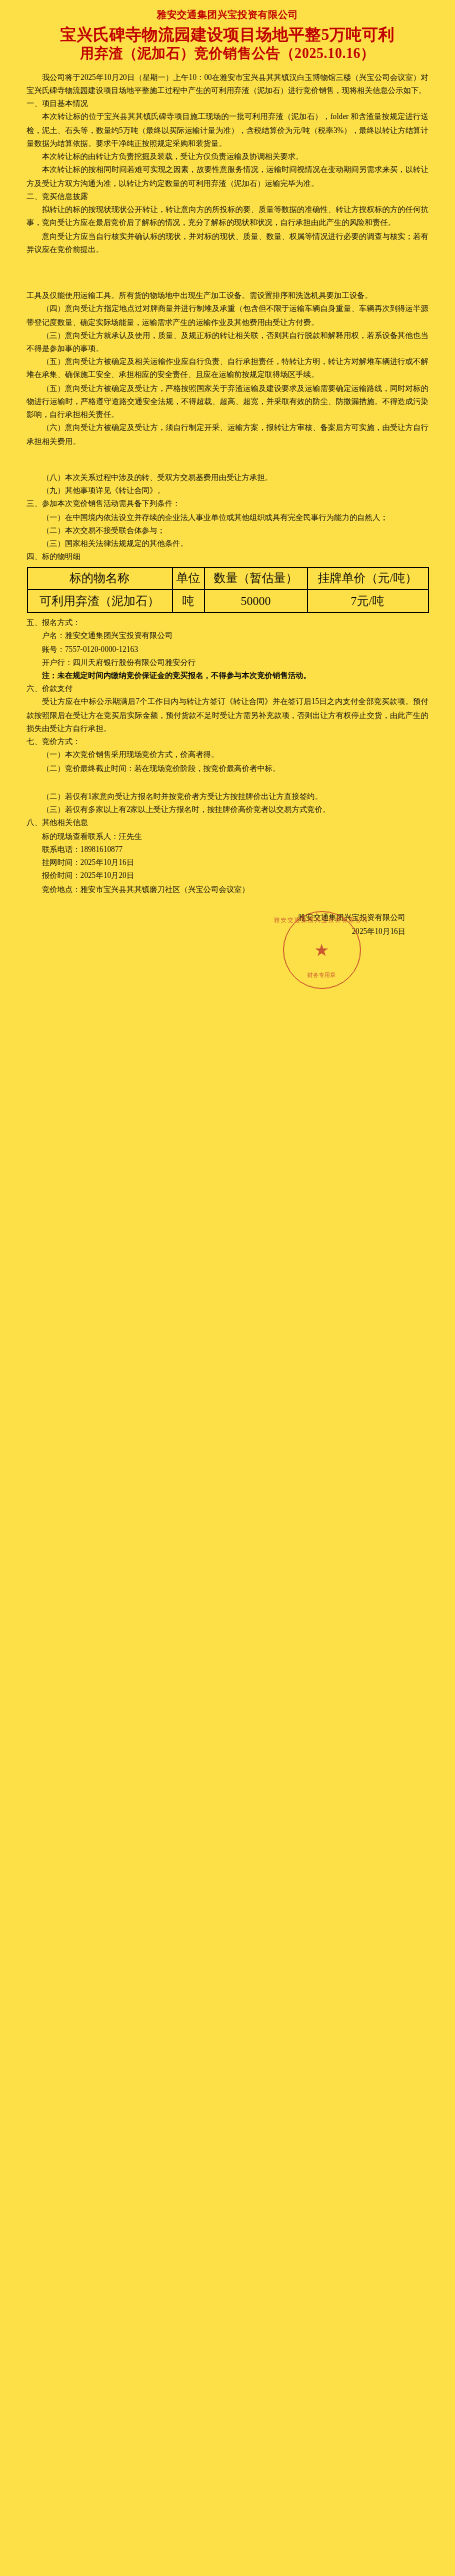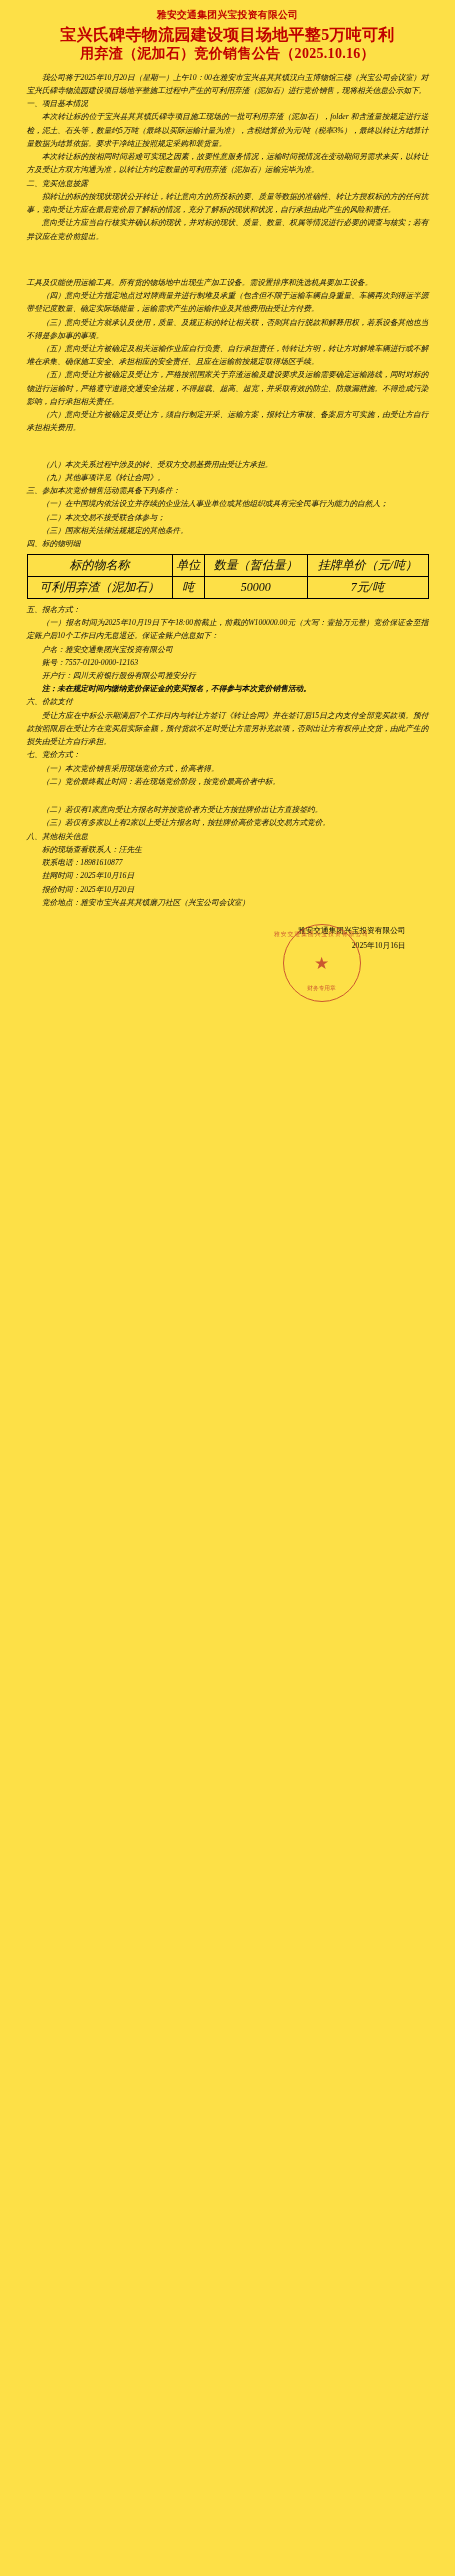--- a/index.html
+++ b/index.html
@@ -42,21 +42,20 @@
   .title-line3 {
     font-size: 14px;
     padding-top: 0.6px;
   }
   .body-text {
     font-size: 7.7px;
     line-height: 1.72;
     text-align: justify;
     text-justify: inter-ideograph;
     color: #0a0a0a;
-    font-style: italic;
   }
   .p {
     margin: 0;
     text-indent: 2em;
   }
   .p-noind {
     margin: 0;
     text-indent: 0;
   }
   .spacer-md { height: 6.9px; }
@@ -147,20 +146,21 @@
     </div>
 
     <div class="spacer-md"></div>
 
     <div class="body-text">
 
       <p class="p">我公司将于2025年10月20日（星期一）上午10：00在雅安市宝兴县其其镇汉白玉博物馆三楼（兴宝公司会议室）对宝兴氏碑寺物流园建设项目场地平整施工过程中产生的可利用弃渣（泥加石）进行竞价销售，现将相关信息公示如下。</p>
 
       <p class="p-noind">一、项目基本情况</p>
       <p class="p">本次转让标的位于宝兴县其其镇氏碑寺项目施工现场的一批可利用弃渣（泥加石），folder 和含渣量按规定进行送检，泥土、石头等，数量约5万吨（最终以买际运输计量为准），含税结算价为元/吨（税率3%），最终以转让方结算计量数据为结算依据。要求干净纯正按照规定采购和装货量。</p>
+      <p class="p">本次转让标的由转让方负责挖掘及装载，受让方仅负责运输及协调相关要求。</p>
       <p class="p">本次转让标的按相同时间若难可实现之因素，故要性意服务情况，运输时间视情况在变动期间另需求来买，以转让方及受让方双方沟通为准，以转让方约定数量的可利用弃渣（泥加石）运输完毕为准。</p>
 
       <p class="p-noind">二、竞买信息披露</p>
       <p class="p">拟转让的标的按现状现状公开转让，转让意向方的所投标的要、质量等数据的准确性、转让方授权标的方的任何抗事，竞向受让方应在最后竞价后了解标的情况，充分了解标的现状和状况，自行承担由此产生的风险和责任。</p>
       <p class="p">意向受让方应当自行核实并确认标的现状，并对标的现状、质量、数量、权属等情况进行必要的调查与核实；若有异议应在竞价前提出。</p>
 
       <div class="gap-block"></div>
 
       <p class="p-noind">工具及仅能使用运输工具。所有货的物场地中出现生产加工设备。需设置排序和洗选机具要加工设备。</p>
       <p class="p">（四）意向受让方指定地点过对牌商量并进行制堆及承重（包含但不限于运输车辆自身重量、车辆再次到得运半源带登记度数量、确定实际场能量，运输需求产生的运输作业及其他费用由受让方付费。</p>
@@ -192,21 +192,20 @@
           <tr>
             <td>可利用弃渣（泥加石）</td>
             <td>吨</td>
             <td>50000</td>
             <td>7元/吨</td>
           </tr>
         </tbody>
       </table>
 
       <p class="p-noind">五、报名方式：</p>
-      <p class="p">（一）报名时间为2025年10月19日下午18:00前截止，前截的W100000.00元（大写：壹拾万元整）竞价保证金至指定账户后10个工作日内无息退还。保证金账户信息如下：</p>
       <p class="p">户名：雅安交通集团兴宝投资有限公司</p>
       <p class="p">账号：7557-0120-0000-12163</p>
       <p class="p">开户行：四川天府银行股份有限公司雅安分行</p>
       <p class="p bold">注：未在规定时间内缴纳竞价保证金的竞买报名，不得参与本次竞价销售活动。</p>
 
       <p class="p-noind">六、价款支付</p>
       <p class="p">受让方应在中标公示期满后7个工作日内与转让方签订《转让合同》并在签订后15日之内支付全部竞买款项。预付款按照限后在受让方在竞买后实际金额，预付货款不足时受让方需另补充款项，否则出让方有权停止交货，由此产生的损失由受让方自行承担。</p>
 
       <p class="p-noind">七、竞价方式：</p>
       <p class="p">（一）本次竞价销售采用现场竞价方式，价高者得。</p>

